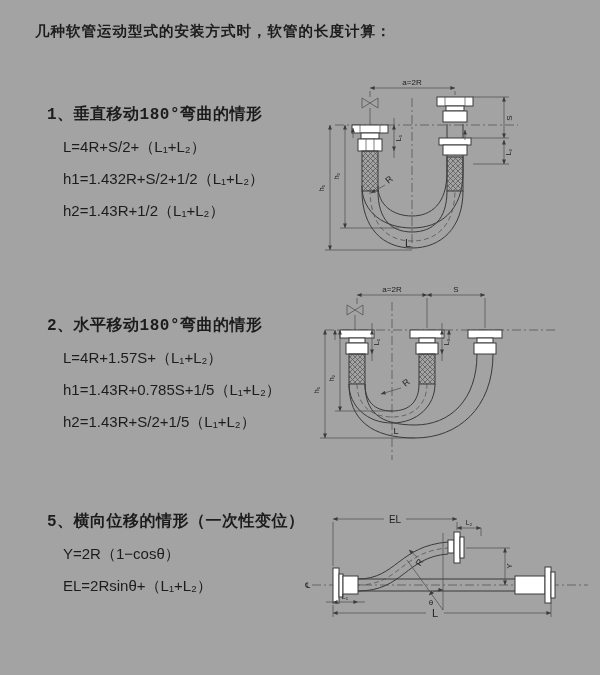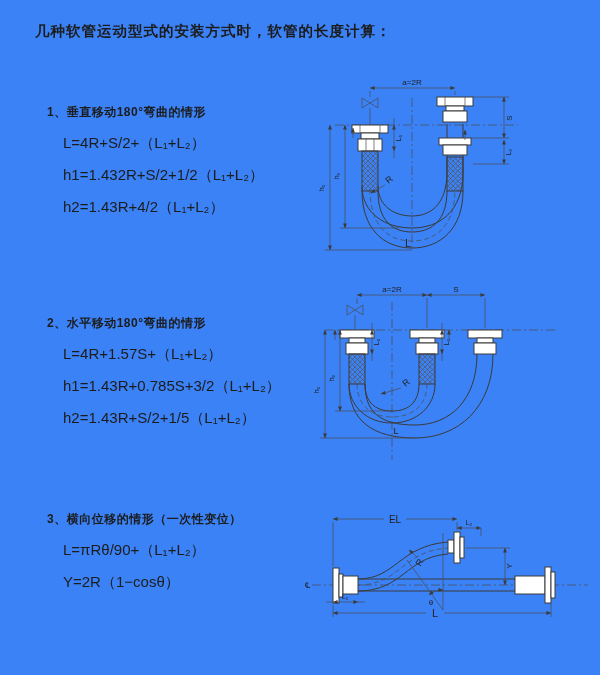--- a/index.html
+++ b/index.html
@@ -1,26 +1,26 @@
 <!DOCTYPE html>
 <html><head>
 <meta charset="utf-8">
 <style>
   html,body{margin:0;padding:0;background:#e9e9e9;}
   .page{
-    position:relative;width:600px;height:675px;background:#3b82f6;
+    position:relative;width:600px;height:675px;background:#a3a3a3;
     font-family:"Liberation Sans","DejaVu Sans",sans-serif;color:#1c1c1c;
     overflow:hidden;margin:0 auto;box-shadow:0 0 3px rgba(0,0,0,.15);
   }
   .doc-title{
     position:absolute;left:35px;top:22px;font-size:14.5px;letter-spacing:1px;
     font-weight:bold;white-space:nowrap;
   }
   .section{position:absolute;left:47px;width:280px;}
-  .section .heading{font-size:12px;letter-spacing:.5px;margin:0 0 12px 0;font-weight:bold;white-space:nowrap;}
+  .section .heading{font-size:16px;letter-spacing:.5px;margin:0 0 12px 0;font-weight:bold;white-space:nowrap;font-family:Liberation Mono, monospace;}
   .section .formula{font-size:15px;line-height:19px;margin:0 0 13px 16px;white-space:nowrap;}
   #sec1{top:104px;} #sec2{top:301px;margin-top:14px;} #sec3{top:511px;}
   .diag{position:absolute;}
   #d1{left:313px;top:76px;width:255px;height:180px;}
   #d2{left:310px;top:282px;width:260px;height:185px;}
   #d3{left:300px;top:505px;width:295px;height:155px;}
   svg{display:block;width:100%;height:100%;}
   svg text{fill:#222;font-family:"Liberation Sans","DejaVu Sans",sans-serif;}
   .ln{stroke:#3a3a3a;stroke-width:1;fill:none;}
   .thin{stroke:#4a4a4a;stroke-width:.7;fill:none;}
@@ -32,34 +32,34 @@
 <body>
 
 <div class="page">
 
   <div class="doc-title">几种软管运动型式的安装方式时，软管的长度计算：</div>
 
   <div class="section" id="sec1">
     <div class="heading">1、垂直移动180°弯曲的情形</div>
     <div class="formula">L=4R+S/2+（L₁+L₂）</div>
     <div class="formula">h1=1.432R+S/2+1/2（L₁+L₂）</div>
-    <div class="formula">h2=1.43R+4/2（L₁+L₂）</div>
+    <div class="formula">h2=1.43R+1/2（L₁+L₂）</div>
   </div>
 
   <div class="section" id="sec2">
     <div class="heading">2、水平移动180°弯曲的情形</div>
     <div class="formula">L=4R+1.57S+（L₁+L₂）</div>
-    <div class="formula">h1=1.43R+0.785S+3/2（L₁+L₂）</div>
+    <div class="formula">h1=1.43R+0.785S+1/5（L₁+L₂）</div>
     <div class="formula">h2=1.43R+S/2+1/5（L₁+L₂）</div>
   </div>
 
   <div class="section" id="sec3">
-    <div class="heading">3、横向位移的情形（一次性变位）</div>
-    <div class="formula">L=πRθ/90+（L₁+L₂）</div>
+    <div class="heading">5、横向位移的情形（一次性变位）</div>
     <div class="formula">Y=2R（1−cosθ）</div>
+    <div class="formula">EL=2Rsinθ+（L₁+L₂）</div>
   </div>
 
   <div class="diag" id="d1">
   <svg viewBox="0 0 255 180">
     <defs>
       <marker id="d1-ah" viewBox="0 0 10 8" refX="9.5" refY="4" markerWidth="7" markerHeight="5.5" orient="auto-start-reverse">
         <path d="M0,0 L10,4 L0,8 Z" fill="#3a3a3a"></path>
       </marker>
       <pattern id="d1-hatch" width="5" height="5" patternUnits="userSpaceOnUse">
         <path d="M0,0 L5,5 M5,0 L0,5" stroke="#555" stroke-width=".7"></path>

